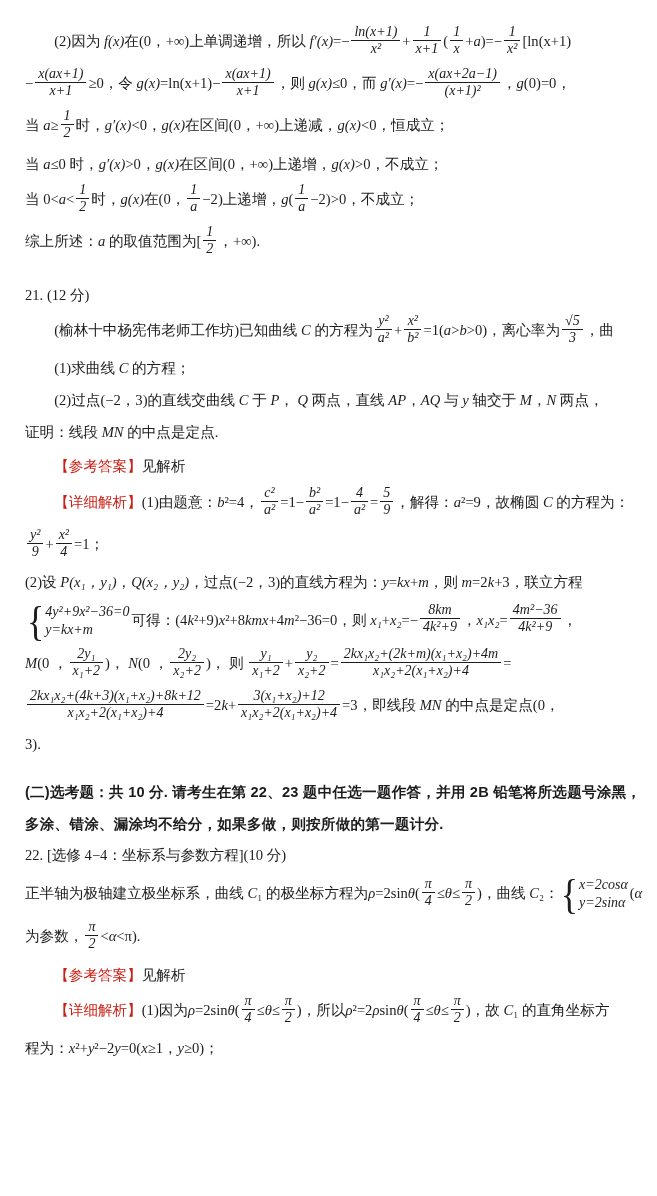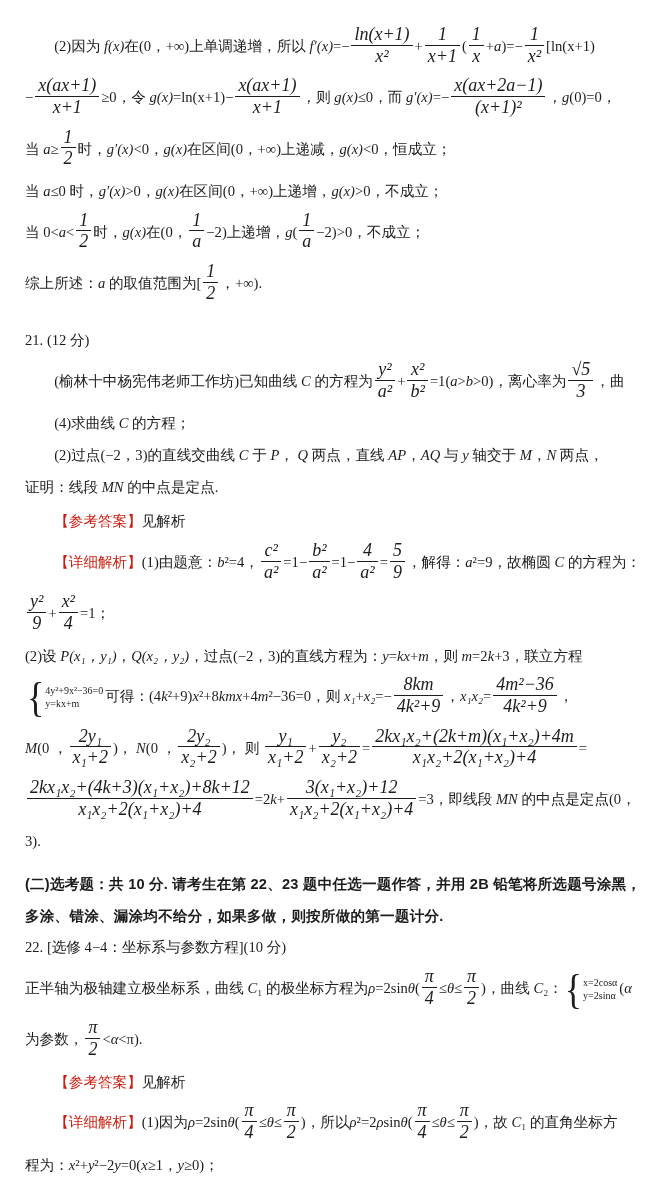--- a/index.html
+++ b/index.html
@@ -6,58 +6,58 @@
   body{width:657px;height:1196px;overflow:hidden;
        font-family:"Liberation Serif","DejaVu Serif",serif;color:#1c1c1c;}
   .doc{padding:26px 12px 0 25px;font-size:14.6px;}
   .line{margin:0 0 9px 0;white-space:nowrap;line-height:1.55;}
   .line.in{text-indent:2em;}
   .line.b{font-weight:bold;font-family:"Liberation Sans","DejaVu Sans",sans-serif;letter-spacing:.2px;}
   .t{font-style:normal;}
   .it{font-style:italic;}
   .red{font-weight:normal;}
   .frac{display:inline-block;vertical-align:middle;text-align:center;margin:0 2px;
-        font-style:italic;font-size:18px;line-height:1.15;transform:translateY(-2px);text-indent:0;}
+        font-style:italic;font-size:14px;line-height:1.15;transform:translateY(-2px);text-indent:0;}
   .frac .fn{display:block;border-bottom:1px solid #1c1c1c;padding:0 3px;}
   .frac .fd{display:block;padding:0 3px;}
   .cases{display:inline-flex;align-items:center;vertical-align:middle;margin:0 2px;text-indent:0;}
   .cases .br{font-size:36px;line-height:.95;margin-right:1px;font-style:normal;font-weight:300;transform:scaleY(1.15);}
   .cases .rws{display:inline-block;text-align:left;}
-  .cases .rw{display:block;line-height:1.3;font-size:10px;}
+  .cases .rw{display:block;font-style:italic;line-height:1.3;font-size:14px;}
 </style>
 </head>
 <body>
 
 <div class="doc" id="doc">
     <div class="line in"><span class="t">(2)因为 </span><span class="it">f(x)</span><span class="t">在(0，+∞)上单调递增，所以 </span><span class="it">f′(x)</span><span class="t">=−</span><span class="frac"><span class="fn">ln(x+1)</span><span class="fd">x²</span></span><span class="t">+</span><span class="frac"><span class="fn">1</span><span class="fd">x+1</span></span><span class="t">(</span><span class="frac"><span class="fn">1</span><span class="fd">x</span></span><span class="t">+</span><span class="it">a</span><span class="t">)=−</span><span class="frac"><span class="fn">1</span><span class="fd">x²</span></span><span class="t">[ln(x+1)</span></div>
     <div class="line"><span class="t">−</span><span class="frac"><span class="fn">x(ax+1)</span><span class="fd">x+1</span></span><span class="t">≥0，令 </span><span class="it">g(x)</span><span class="t">=ln(x+1)−</span><span class="frac"><span class="fn">x(ax+1)</span><span class="fd">x+1</span></span><span class="t">，则 </span><span class="it">g(x)</span><span class="t">≤0，而 </span><span class="it">g′(x)</span><span class="t">=−</span><span class="frac"><span class="fn">x(ax+2a−1)</span><span class="fd">(x+1)²</span></span><span class="t">，</span><span class="it">g</span><span class="t">(0)=0，</span></div>
     <div class="line"><span class="t">当 </span><span class="it">a</span><span class="t">≥</span><span class="frac"><span class="fn">1</span><span class="fd">2</span></span><span class="t">时，</span><span class="it">g′(x)</span><span class="t">&lt;0，</span><span class="it">g(x)</span><span class="t">在区间(0，+∞)上递减，</span><span class="it">g(x)</span><span class="t">&lt;0，恒成立；</span></div>
     <div class="line"><span class="t">当 </span><span class="it">a</span><span class="t">≤0 时，</span><span class="it">g′(x)</span><span class="t">&gt;0，</span><span class="it">g(x)</span><span class="t">在区间(0，+∞)上递增，</span><span class="it">g(x)</span><span class="t">&gt;0，不成立；</span></div>
     <div class="line"><span class="t">当 0&lt;</span><span class="it">a</span><span class="t">&lt;</span><span class="frac"><span class="fn">1</span><span class="fd">2</span></span><span class="t">时，</span><span class="it">g(x)</span><span class="t">在(0，</span><span class="frac"><span class="fn">1</span><span class="fd">a</span></span><span class="t">−2)上递增，</span><span class="it">g</span><span class="t">(</span><span class="frac"><span class="fn">1</span><span class="fd">a</span></span><span class="t">−2)&gt;0，不成立；</span></div>
     <div class="line"><span class="t">综上所述：</span><span class="it">a</span><span class="t"> 的取值范围为[</span><span class="frac"><span class="fn">1</span><span class="fd">2</span></span><span class="t">，+∞).</span></div>
     <div class="line" style="margin-top: 24px;"><span class="t">21. (12 分)</span></div>
     <div class="line in"><span class="t">(榆林十中杨宪伟老师工作坊)已知曲线 </span><span class="it">C</span><span class="t"> 的方程为</span><span class="frac"><span class="fn">y²</span><span class="fd">a²</span></span><span class="t">+</span><span class="frac"><span class="fn">x²</span><span class="fd">b²</span></span><span class="t">=1(</span><span class="it">a</span><span class="t">&gt;</span><span class="it">b</span><span class="t">&gt;0)，离心率为</span><span class="frac"><span class="fn">√5</span><span class="fd">3</span></span><span class="t">，曲</span></div>
-    <div class="line in"><span class="t">(4)求曲线 </span><span class="it">C</span><span class="t"> 的方程；</span></div>
+    <div class="line in"><span class="t">(1)求曲线 </span><span class="it">C</span><span class="t"> 的方程；</span></div>
     <div class="line in"><span class="t">(2)过点(−2，3)的直线交曲线 </span><span class="it">C</span><span class="t"> 于 </span><span class="it">P</span><span class="t">， </span><span class="it">Q</span><span class="t"> 两点，直线 </span><span class="it">AP</span><span class="t">，</span><span class="it">AQ</span><span class="t"> 与 </span><span class="it">y</span><span class="t"> 轴交于 </span><span class="it">M</span><span class="t">，</span><span class="it">N</span><span class="t"> 两点，</span></div>
     <div class="line"><span class="t">证明：线段 </span><span class="it">MN</span><span class="t"> 的中点是定点.</span></div>
     <div class="line in" style="margin-top: 12px;"><span class="red" style="color: rgb(204, 32, 21);">【参考答案】</span><span class="t">见解析</span></div>
     <div class="line in" style="margin-top: 5px;"><span class="red" style="color: rgb(204, 32, 21);">【详细解析】</span><span class="t">(1)由题意：</span><span class="it">b</span><span class="t">²=4，</span><span class="frac"><span class="fn">c²</span><span class="fd">a²</span></span><span class="t">=1−</span><span class="frac"><span class="fn">b²</span><span class="fd">a²</span></span><span class="t">=1−</span><span class="frac"><span class="fn">4</span><span class="fd">a²</span></span><span class="t">=</span><span class="frac"><span class="fn">5</span><span class="fd">9</span></span><span class="t">，解得：</span><span class="it">a</span><span class="t">²=9，故椭圆 </span><span class="it">C</span><span class="t"> 的方程为：</span></div>
     <div class="line" style="margin-top: 2px;"><span class="frac"><span class="fn">y²</span><span class="fd">9</span></span><span class="t">+</span><span class="frac"><span class="fn">x²</span><span class="fd">4</span></span><span class="t">=1；</span></div>
     <div class="line"><span class="t">(2)设 </span><span class="it">P(x₁，y₁)</span><span class="t">，</span><span class="it">Q(x₂，y₂)</span><span class="t">，过点(−2，3)的直线方程为：</span><span class="it">y</span><span class="t">=</span><span class="it">kx</span><span class="t">+</span><span class="it">m</span><span class="t">，则 </span><span class="it">m</span><span class="t">=2</span><span class="it">k</span><span class="t">+3，联立方程</span></div>
     <div class="line"><span class="cases">
         <span class="br">{</span>
         <span class="rws">
           <span class="rw">4y²+9x²−36=0</span>
           <span class="rw">y=kx+m</span>
         </span>
       </span><span class="t">可得：(4</span><span class="it">k</span><span class="t">²+9)</span><span class="it">x</span><span class="t">²+8</span><span class="it">kmx</span><span class="t">+4</span><span class="it">m</span><span class="t">²−36=0，则 </span><span class="it">x₁</span><span class="t">+</span><span class="it">x₂</span><span class="t">=−</span><span class="frac"><span class="fn">8km</span><span class="fd">4k²+9</span></span><span class="t">，</span><span class="it">x₁x₂</span><span class="t">=</span><span class="frac"><span class="fn">4m²−36</span><span class="fd">4k²+9</span></span><span class="t">，</span></div>
     <div class="line"><span class="it">M</span><span class="t">(0 ，</span><span class="frac"><span class="fn">2y₁</span><span class="fd">x₁+2</span></span><span class="t">)， </span><span class="it">N</span><span class="t">(0 ，</span><span class="frac"><span class="fn">2y₂</span><span class="fd">x₂+2</span></span><span class="t">)， 则 </span><span class="frac"><span class="fn">y₁</span><span class="fd">x₁+2</span></span><span class="t">+</span><span class="frac"><span class="fn">y₂</span><span class="fd">x₂+2</span></span><span class="t">=</span><span class="frac"><span class="fn">2kx₁x₂+(2k+m)(x₁+x₂)+4m</span><span class="fd">x₁x₂+2(x₁+x₂)+4</span></span><span class="t">=</span></div>
     <div class="line"><span class="frac"><span class="fn">2kx₁x₂+(4k+3)(x₁+x₂)+8k+12</span><span class="fd">x₁x₂+2(x₁+x₂)+4</span></span><span class="t">=2</span><span class="it">k</span><span class="t">+</span><span class="frac"><span class="fn">3(x₁+x₂)+12</span><span class="fd">x₁x₂+2(x₁+x₂)+4</span></span><span class="t">=3，即线段 </span><span class="it">MN</span><span class="t"> 的中点是定点(0，</span></div>
     <div class="line"><span class="t">3).</span></div>
-    <div class="line b" style="margin-top: 20px;"><span class="t">(二)选考题：共 10 分. 请考生在第 22、23 题中任选一题作答，并用 2B 铅笔将所选题号涂黑，</span></div>
+    <div class="line b" style="margin-top: 26px;"><span class="t">(二)选考题：共 10 分. 请考生在第 22、23 题中任选一题作答，并用 2B 铅笔将所选题号涂黑，</span></div>
     <div class="line b"><span class="t">多涂、错涂、漏涂均不给分，如果多做，则按所做的第一题计分.</span></div>
     <div class="line" style="margin-top: 4px;"><span class="t">22. [选修 4−4：坐标系与参数方程](10 分)</span></div>
     <div class="line"><span class="t">正半轴为极轴建立极坐标系，曲线 </span><span class="it">C</span><span class="t">₁ 的极坐标方程为</span><span class="it">ρ</span><span class="t">=2sin</span><span class="it">θ</span><span class="t">(</span><span class="frac"><span class="fn">π</span><span class="fd">4</span></span><span class="t">≤</span><span class="it">θ</span><span class="t">≤</span><span class="frac"><span class="fn">π</span><span class="fd">2</span></span><span class="t">)，曲线 </span><span class="it">C</span><span class="t">₂：</span><span class="cases">
         <span class="br">{</span>
         <span class="rws">
           <span class="rw">x=2cosα</span>
           <span class="rw">y=2sinα</span>
         </span>
       </span><span class="t">(</span><span class="it">α</span></div>
     <div class="line"><span class="t">为参数，</span><span class="frac"><span class="fn">π</span><span class="fd">2</span></span><span class="t">&lt;</span><span class="it">α</span><span class="t">&lt;π).</span></div>

